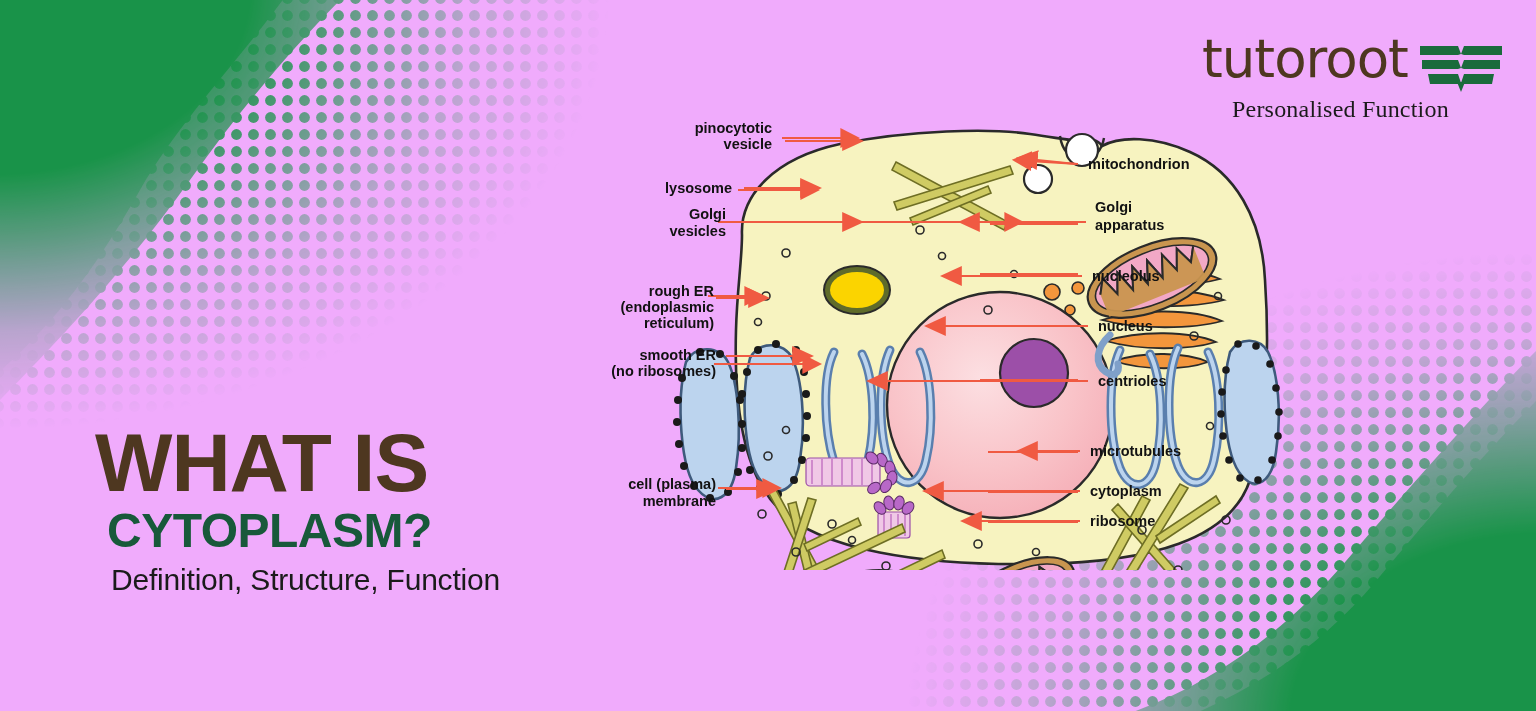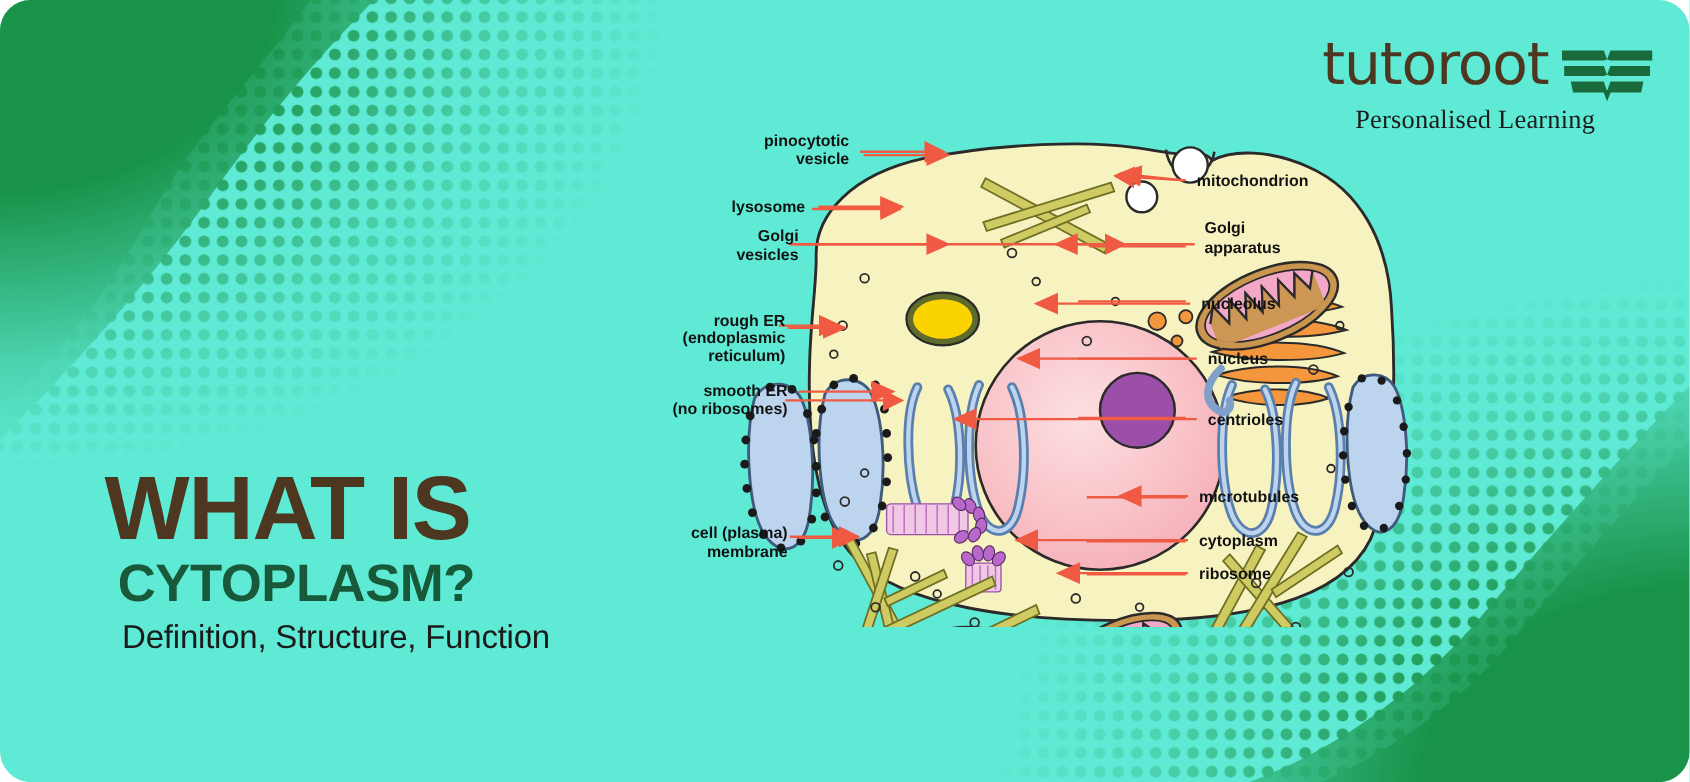--- a/index.html
+++ b/index.html
@@ -4,21 +4,21 @@
 <title>What is Cytoplasm</title>
 <style>
   html,body{margin:0;padding:0;}
   body{
     width:1536px;height:711px;
     background:#ffffff;
     font-family:"Liberation Sans", sans-serif;
     overflow:hidden;
     position:relative;
   }
-  .stage{position:absolute;inset:0;width:1536px;height:711px;overflow:hidden;background:#5eead4;border-radius:28px;}
+  .stage{position:absolute;inset:0;width:1536px;height:711px;overflow:hidden;background:#f0abfc;}
 
   
   .halftone{position:absolute;pointer-events:none;}
   #halftone-top-left{left:-10px;top:-10px;width:620px;height:440px;}
   #halftone-bottom-right{right:-10px;bottom:-10px;width:640px;height:470px;}
 
   
   #logo{position:absolute;left:1196px;top:24px;width:310px;height:100px;}
   .logo-word{
     font-family:"DejaVu Sans", sans-serif;
@@ -113,21 +113,21 @@
     <div class="logo-word">tutoroot</div>
     <svg id="logo-mark" viewBox="0 0 86 52" xmlns="http://www.w3.org/2000/svg">
       <path d="M2,4 L40,4 L43,12 L40,13 L2,13 Z" fill="#1a6b3c"></path>
       <path d="M84,4 L46,4 L43,12 L46,13 L84,13 Z" fill="#1a6b3c"></path>
       <path d="M4,18 L40,18 L43,26 L40,27 L4,27 Z" fill="#1a6b3c"></path>
       <path d="M82,18 L46,18 L43,26 L46,27 L82,27 Z" fill="#1a6b3c"></path>
       <path d="M10,32 L40,32 L43,41 L40,42 L12,42 Z" fill="#1a6b3c"></path>
       <path d="M76,32 L46,32 L43,41 L46,42 L74,42 Z" fill="#1a6b3c"></path>
       <path d="M39,40 L43,50 L47,40 Z" fill="#1a6b3c"></path>
     </svg>
-    <div class="logo-tag">Personalised Learning</div>
+    <div class="logo-tag">Personalised Function</div>
   </div>
 
   <div id="headline">
     <div id="headline-line1">WHAT IS</div>
     <div id="headline-line2">CYTOPLASM?</div>
     <div id="headline-sub">Definition, Structure, Function</div>
   </div>
 
   <div id="diagram">
   <svg viewBox="0 0 700 470" width="700" height="470" xmlns="http://www.w3.org/2000/svg">

